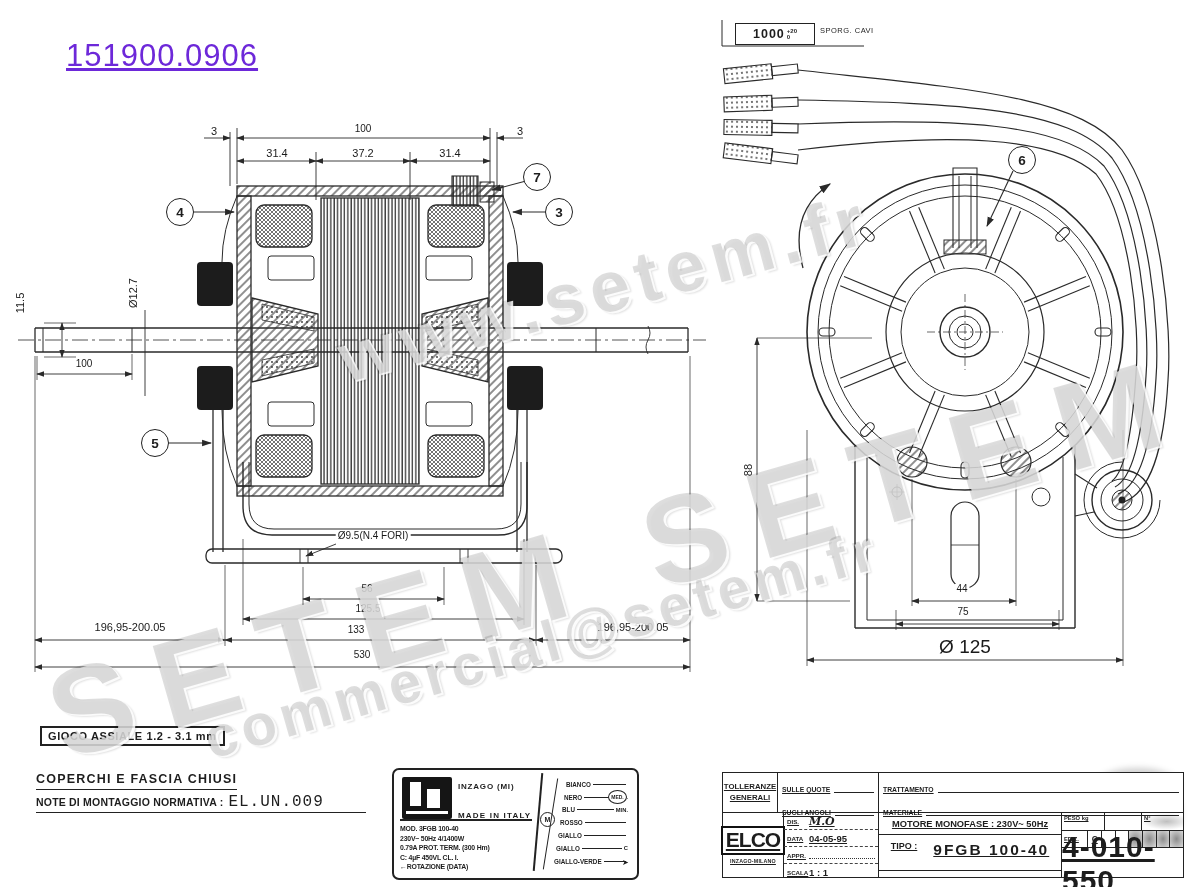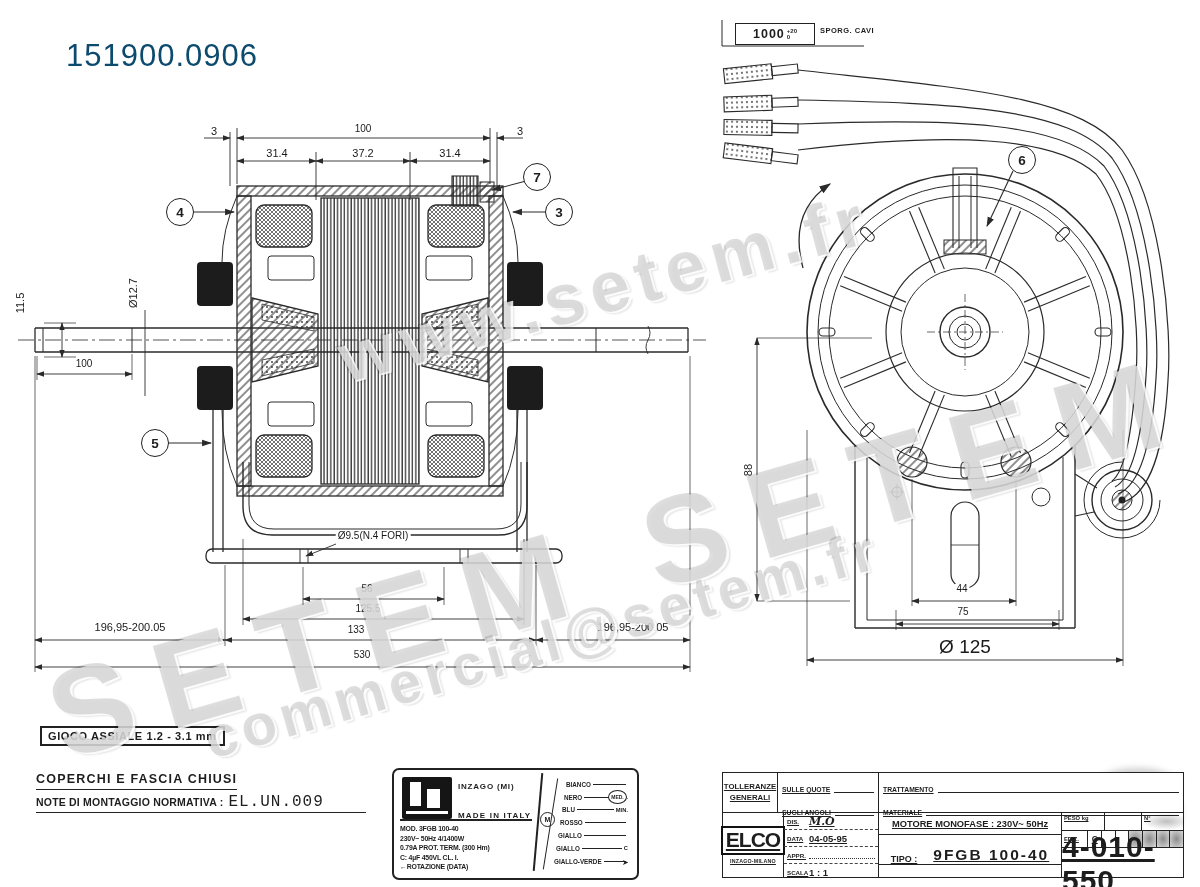--- a/index.html
+++ b/index.html
@@ -10,27 +10,27 @@
   .dim{position:absolute;transform:translate(-50%,-50%);font-size:10px;font-weight:500;
        white-space:nowrap;color:#1a1a1a;background:#fff;padding:0 2px;line-height:1;}
   .dim.sm{font-size:11px;}
   .dim.big{font-size:19px;font-weight:500;}
   .dim.rot{transform:translate(-50%,-50%) rotate(-90deg);}
   .dim.nobg{background:transparent;}
   .balloon{position:absolute;width:26px;height:26px;border:1.7px solid #222;border-radius:50%;
            background:#fff;display:flex;align-items:center;justify-content:center;
            font-size:13.5px;font-weight:600;transform:translate(-50%,-50%);z-index:4;}
   
-  .part-number{position:absolute;left:66px;top:38px;font-size:31px;letter-spacing:1px;color:#0c4a6e;}
+  .part-number{position:absolute;left:66px;top:38px;font-size:31px;letter-spacing:1px;color:#6d28d9;text-decoration:underline;}
   
   .cable-box{position:absolute;left:735px;top:23px;width:78px;height:20px;border:1.5px solid #222;
              display:flex;align-items:center;justify-content:center;background:#fff;z-index:3;}
   .cable-box .len{font-size:12.5px;font-weight:600;letter-spacing:1px;}
   .tolstack{display:inline-flex;flex-direction:column;font-size:6px;font-weight:700;line-height:1;margin-left:2px;}
-  .sporg{position:absolute;left:820px;top:26px;font-size:7.5px;font-weight:700;letter-spacing:.5px;z-index:3;}
+  .sporg{position:absolute;left:820px;top:26px;font-size:7.5px;font-weight:400;letter-spacing:.5px;z-index:3;}
   
   .wm{position:absolute;font-weight:700;color:rgba(0,0,0,0.13);
       text-shadow:2px 2px 0 rgba(255,255,255,.85),3px 3px 2px rgba(0,0,0,.12);
       transform-origin:left center;white-space:nowrap;z-index:6;pointer-events:none;}
   .wm1{left:338px;top:318px;font-size:72px;letter-spacing:7px;transform:rotate(-15deg);}
   .wm2{left:52px;top:648px;font-size:124px;letter-spacing:26px;font-weight:800;transform:rotate(-16deg);}
   .wm3{left:205px;top:706px;font-size:58px;letter-spacing:5px;transform:rotate(-16deg);}
   
   .gioco-box{position:absolute;left:40px;top:726px;border:2px solid #222;padding:2px 6px;
              font-size:11px;font-weight:700;letter-spacing:.6px;background:#fff;}
@@ -85,21 +85,21 @@
   .c-info{left:61px;top:40px;width:94px;height:64px;}
   .info-row{display:flex;align-items:center;height:16px;border-bottom:1px dashed #444;padding:0 3px;gap:2px;}
   .info-row:last-child{border-bottom:none;}
   .info-row .k{font-size:6.2px;font-weight:700;width:20px;}
   .info-row .v{font-size:9.5px;font-weight:700;}
   .info-row .v.hand{font-family:"DejaVu Serif",serif;font-style:italic;font-size:11px;font-weight:600;}
   .info-row .dots{flex:1;border-bottom:1.2px dotted #333;height:7px;}
   .c-desc{left:155px;top:40px;width:183px;height:64px;}
   .desc-top{height:21px;display:flex;align-items:center;justify-content:center;font-size:9.3px;
             font-weight:700;border-bottom:1.4px solid #222;white-space:nowrap;}
-  .desc-tipo{height:29px;display:flex;align-items:flex-end;justify-content:center;gap:16px;border-bottom:1.4px solid #222;}
+  .desc-tipo{height:29px;display:flex;align-items:flex-start;justify-content:center;gap:16px;border-bottom:1.4px solid #222;margin-top:6px;}
   .desc-tipo .k{font-size:9px;font-weight:700;}
   .desc-tipo .v{font-size:15.5px;font-weight:700;letter-spacing:2px;}
   .c-num{left:338px;top:40px;width:122px;height:64px;}
   .num-r1{height:17px;display:flex;border-bottom:1.2px solid #222;}
   .num-r1 .peso{width:38px;font-size:5.8px;font-weight:700;padding:2px 2px;border-right:1px solid #222;}
   .num-r1 .blank{width:36px;border-right:1px solid #222;}
   .num-r1 .nno{flex:1;font-size:5.8px;font-weight:700;padding:2px 2px;background:
        radial-gradient(ellipse at 60% 50%, rgba(0,0,0,.25), rgba(0,0,0,0) 70%);}
   .num-r2{height:16px;display:flex;align-items:stretch;border-bottom:1.2px solid #222;}
   .num-r2 .ediz{width:24px;font-size:5.8px;font-weight:700;display:flex;align-items:center;padding-left:2px;}

